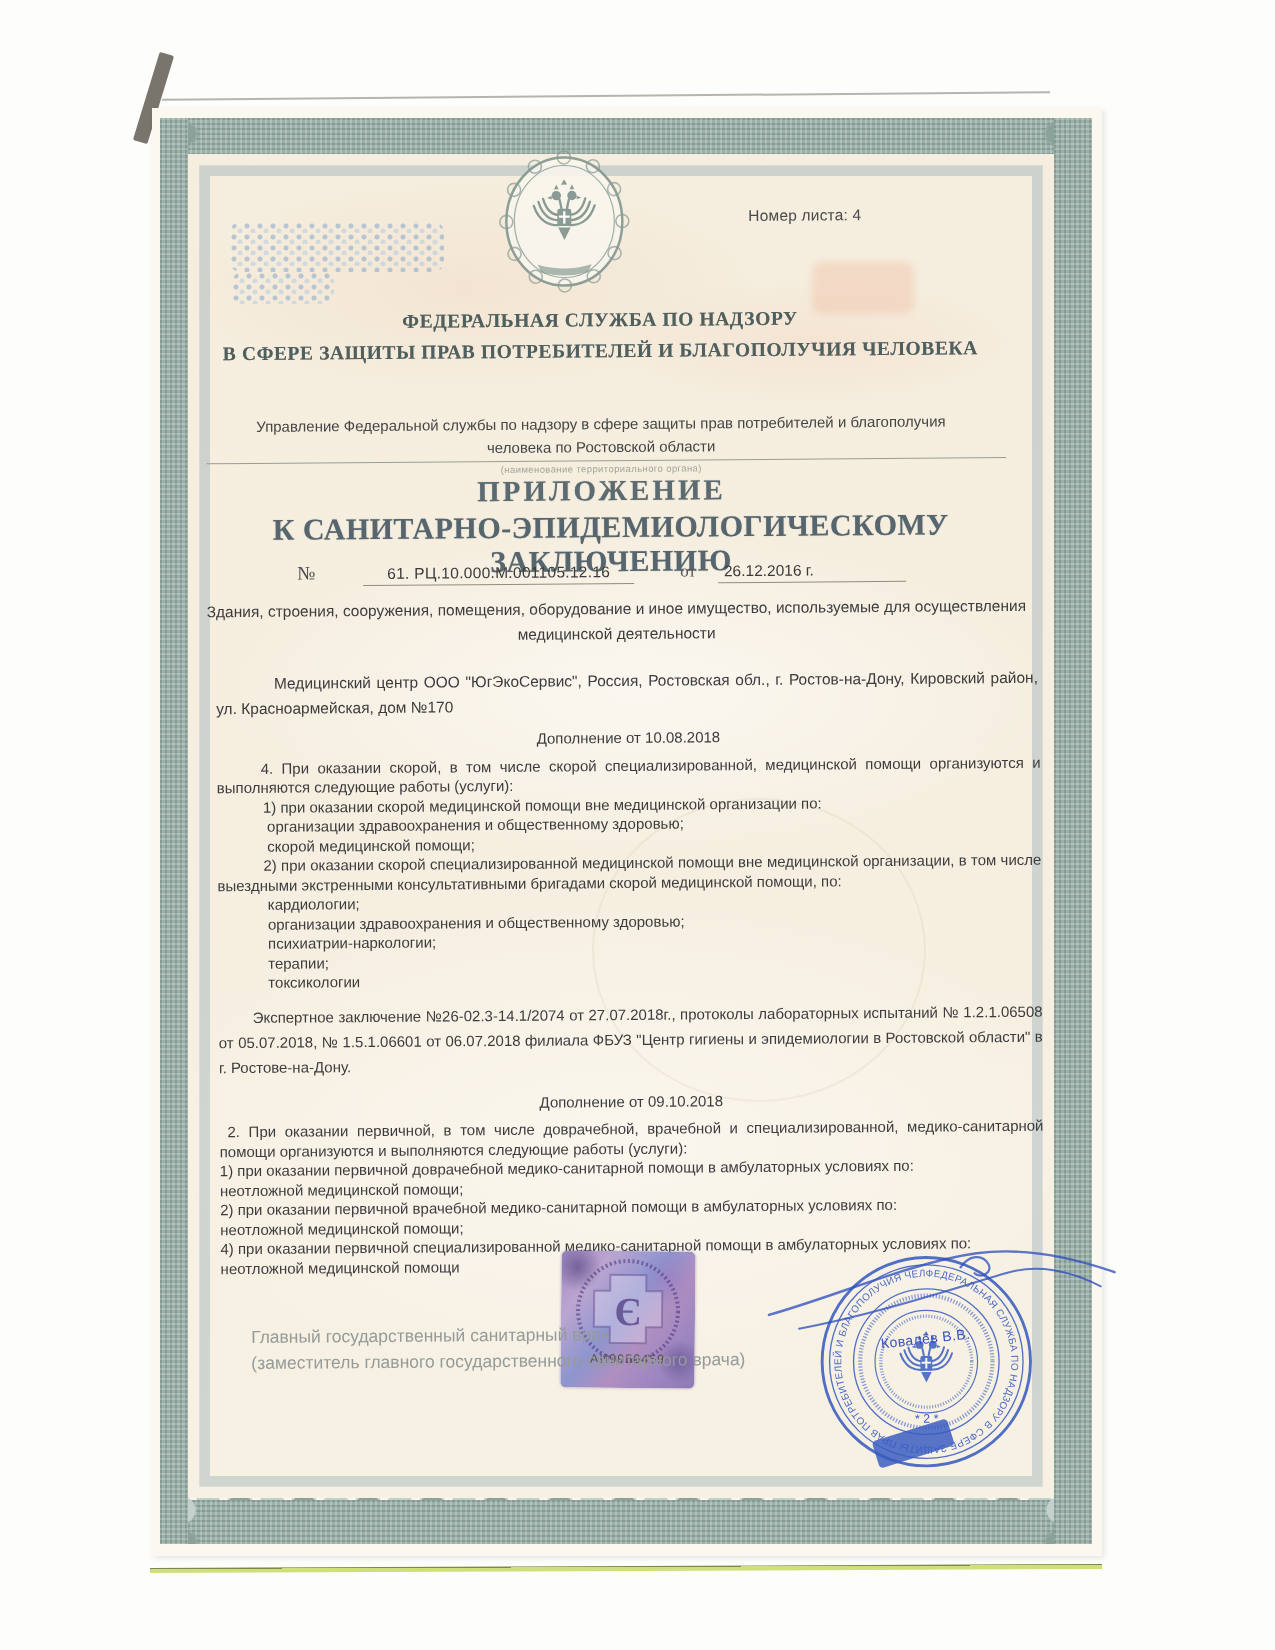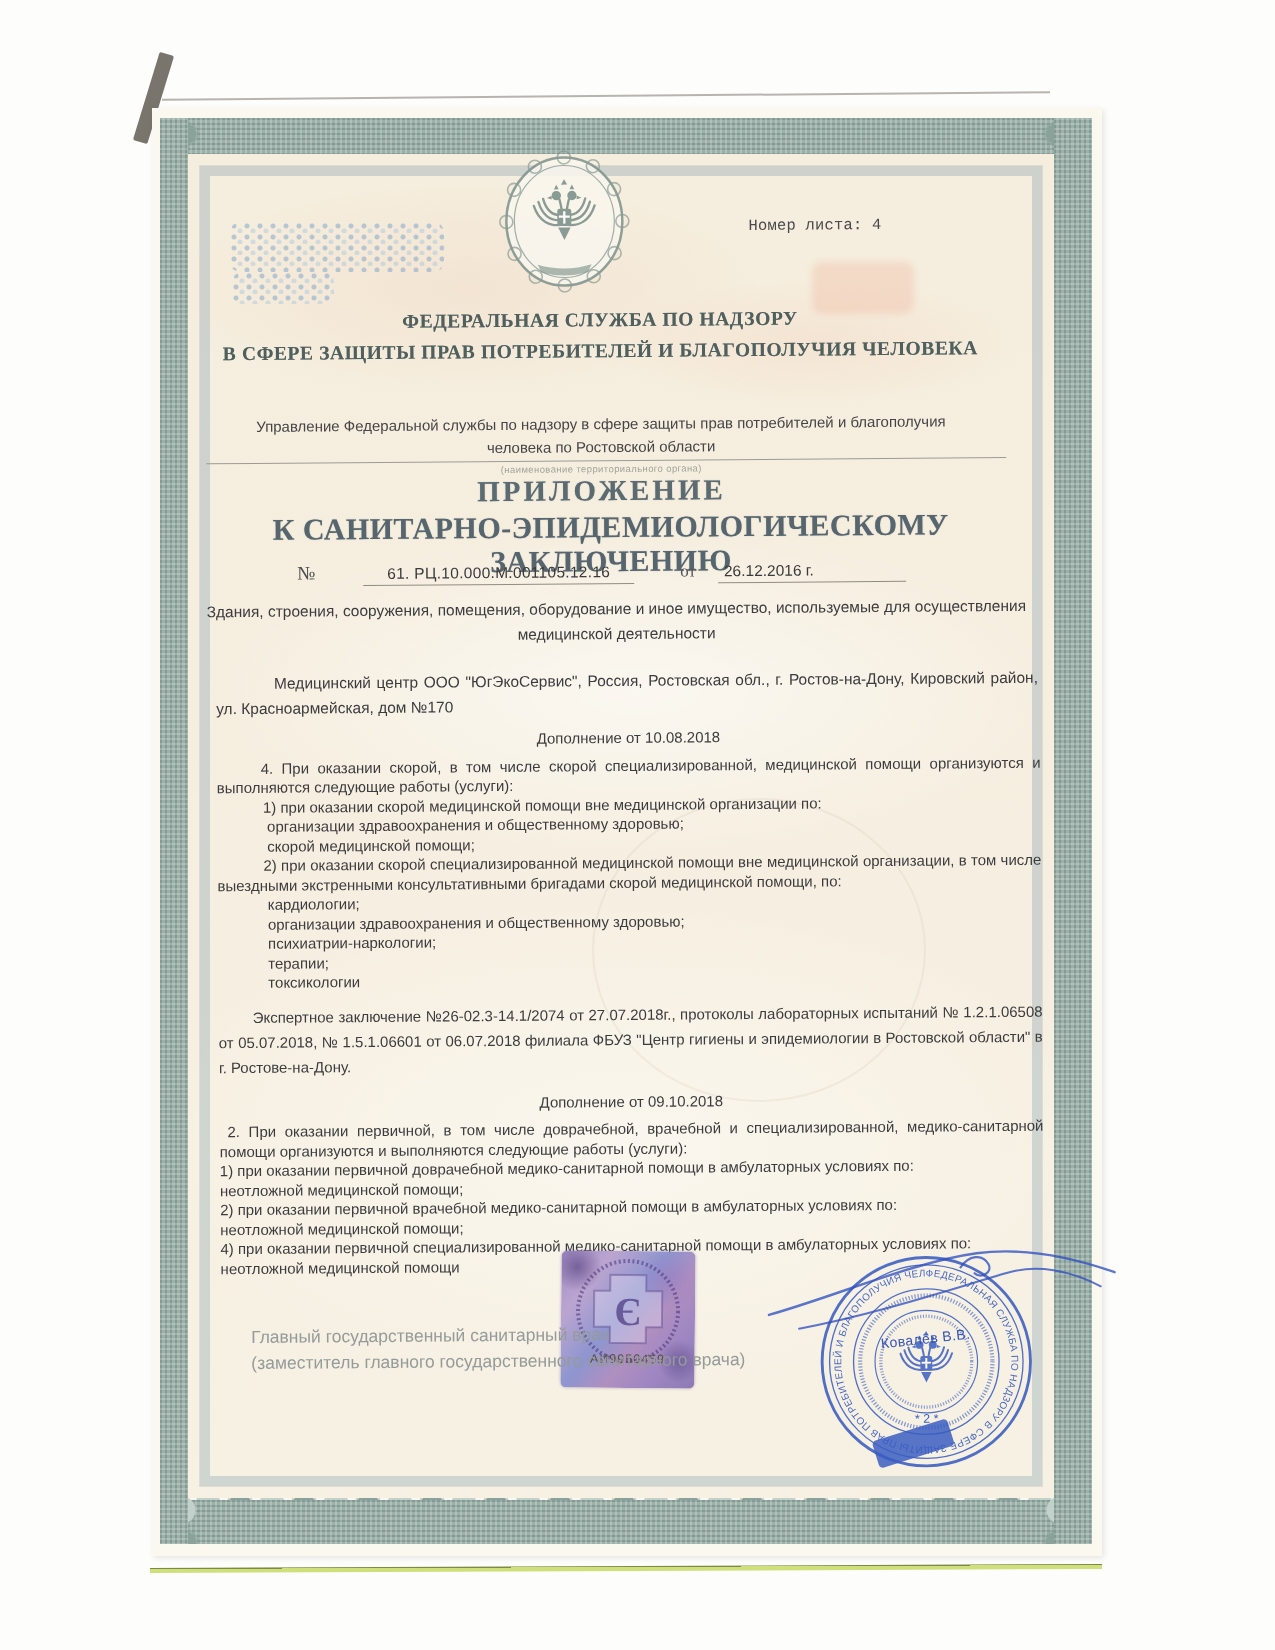--- a/index.html
+++ b/index.html
@@ -65,21 +65,21 @@
         radial-gradient(circle 3px at 10px 9px, rgba(150,190,225,.45) 0 2px, transparent 3px);
       background-size:13px 11px;}
   .h1{left:78px;top:114px;width:214px;height:50px;}
   .h2{left:80px;top:164px;width:102px;height:32px;}
   .pinkpatch{position:absolute;left:660px;top:154px;width:102px;height:52px;border-radius:10px;
       background:rgba(238,170,140,.28);filter:blur(3px);}
   
   .content{position:absolute;inset:0;transform:rotate(-0.45deg);transform-origin:50% 40%;
            color:#3c3c3e;}
   .emblem{position:absolute;left:340px;top:38px;width:152px;height:150px;opacity:.9;}
-  .sheetnum{position:absolute;left:600px;top:110px;font-size:15.5px;color:#4a4a4c;letter-spacing:.2px;font-family:Liberation Mono, monospace;}
+  .sheetnum{position:absolute;left:600px;top:100px;font-size:15.5px;color:#4a4a4c;letter-spacing:.2px;}
   .agency{position:absolute;left:40px;width:822px;top:196px;text-align:center;
           font-family:"Liberation Serif",serif;font-weight:bold;font-size:19.5px;line-height:31px;
           color:#50605f;letter-spacing:.6px;text-shadow:0 0 .6px rgba(80,96,95,.5);}
   .office{position:absolute;left:40px;width:822px;top:304px;text-align:center;
           font-size:15px;line-height:23px;color:#454547;}
   .rule{position:absolute;left:56px;width:800px;top:352px;border-top:1px solid #9a9c94;}
   .rule-caption{position:absolute;left:40px;width:822px;top:355px;text-align:center;
           font-size:9.5px;color:#8e978b;letter-spacing:.4px;opacity:.85;}
   .title1{position:absolute;left:40px;width:822px;top:366px;text-align:center;
           font-family:"Liberation Serif",serif;font-weight:bold;font-size:29px;letter-spacing:3px;

